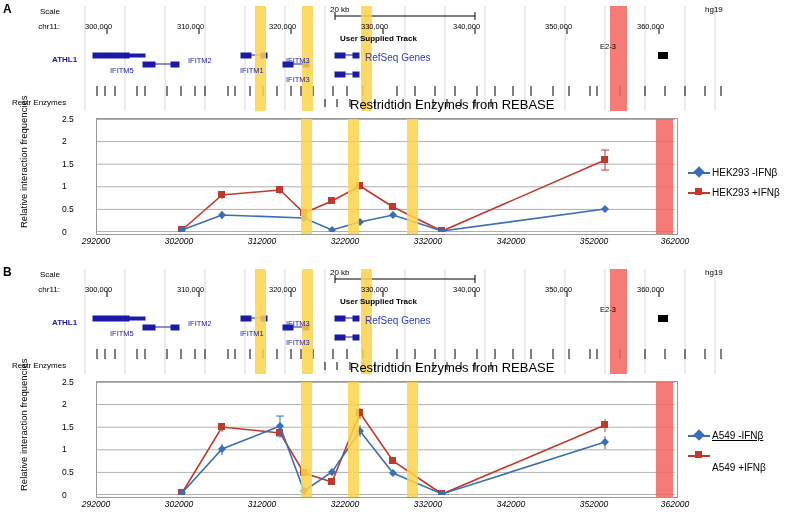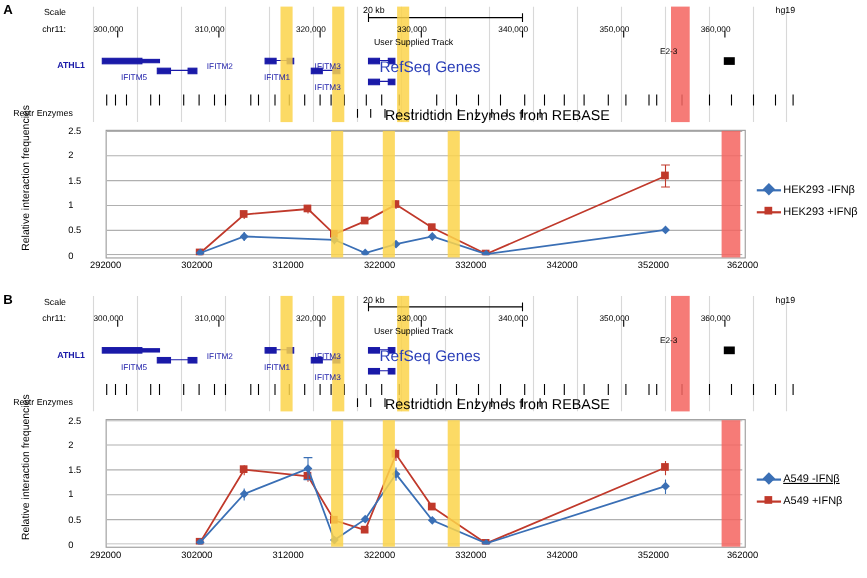--- a/index.html
+++ b/index.html
@@ -7,36 +7,36 @@
   .panel{position:absolute;left:0;width:788px;height:262px;}
   #panelA{top:0;}
   #panelB{top:263px;}
   .panel-letter{position:absolute;left:3px;top:2px;font-size:12px;font-weight:bold;color:#000;}
   .gb-inner{position:absolute;left:0;top:0;width:690px;height:105px;}
   .labelrow{position:absolute;font-size:8px;color:#000;}
   .scaleText{position:absolute;font-size:8px;color:#000;text-align:right;}
   .coordlab{position:absolute;font-size:7.5px;color:#000;}
   .gene{position:absolute;font-size:8px;color:#1a1aa8;font-weight:bold;}
   .genelab{position:absolute;font-size:7.5px;color:#1a1aa8;}
-  .refseq{position:absolute;font-size:14px;color:#2b3fb8;}
-  .usertrack{position:absolute;font-size:8px;color:#000;}
+  .refseq{position:absolute;font-size:10px;color:#2b3fb8;margin-left:20px;}
+  .usertrack{position:absolute;font-size:8px;color:#000;font-weight:bold;}
   .restr{position:absolute;font-size:8px;color:#000;}
   .restrlab{position:absolute;font-size:13px;color:#000;}
   .e23{position:absolute;font-size:7.5px;color:#000;}
   
   .hl{position:absolute;top:6px;width:11px;height:105px;background:#fcd34a;opacity:.85;}
   .hlred{position:absolute;top:6px;width:17px;height:105px;background:#f4645f;opacity:.85;}
   .hl2{position:absolute;width:11px;background:#fcd34a;opacity:.85;}
   .hlred2{position:absolute;width:17px;background:#f4645f;opacity:.85;}
   
   .plot{position:absolute;left:96px;width:580px;height:115px;border:1px solid #9a9a9a;background:#fff;}
   #plotA{top:118px;}
   #plotB{top:118px;}
   .ylab{position:absolute;font-size:8.5px;color:#000;text-align:left;width:30px;}
-  .xlab{position:absolute;font-size:8.5px;color:#000;text-align:center;width:46px;}
+  .xlab{position:absolute;font-size:8.5px;color:#000;text-align:center;width:46px;font-style:italic;}
   .axtitle{position:absolute;font-size:9.5px;color:#000;transform:rotate(-90deg);transform-origin:left top;white-space:nowrap;}
   .lgitem{position:absolute;font-size:10px;color:#000;white-space:nowrap;}
   .lgline{position:absolute;height:2px;width:22px;}
   .lgmark{position:absolute;width:7px;height:7px;}
   svg{display:block;}
 </style>
 </head>
 <body>
 
 <div class="panel" id="panelA">
@@ -498,15 +498,15 @@
   <div class="xlab" style="left:652px;top:236px;">362000</div>
 
   <div class="axtitle" style="left:18px;top:228px;width:120px;text-align:center;">Relative interaction frequencies</div>
 
   <div>
     <div class="lgline" style="left:688px;top:172px;background:#3a6fb5;"></div>
     <div style="position:absolute;left:695px;top:168px;width:8px;height:8px;background:#3a6fb5;transform:rotate(45deg);"></div>
     <div class="lgitem" style="left:712px;top:167px;text-decoration:underline;">A549 -IFNβ</div>
     <div class="lgline" style="left:688px;top:192px;background:#c0392b;"></div>
     <div class="lgmark" style="left:695px;top:188px;background:#c0392b;"></div>
-    <div class="lgitem" style="left:712px;top:187px;">A549 +IFNβ</div>
+    <div class="lgitem" style="left:712px;top:199px;">A549 +IFNβ</div>
   </div>
 </div>
 
 </body></html>

